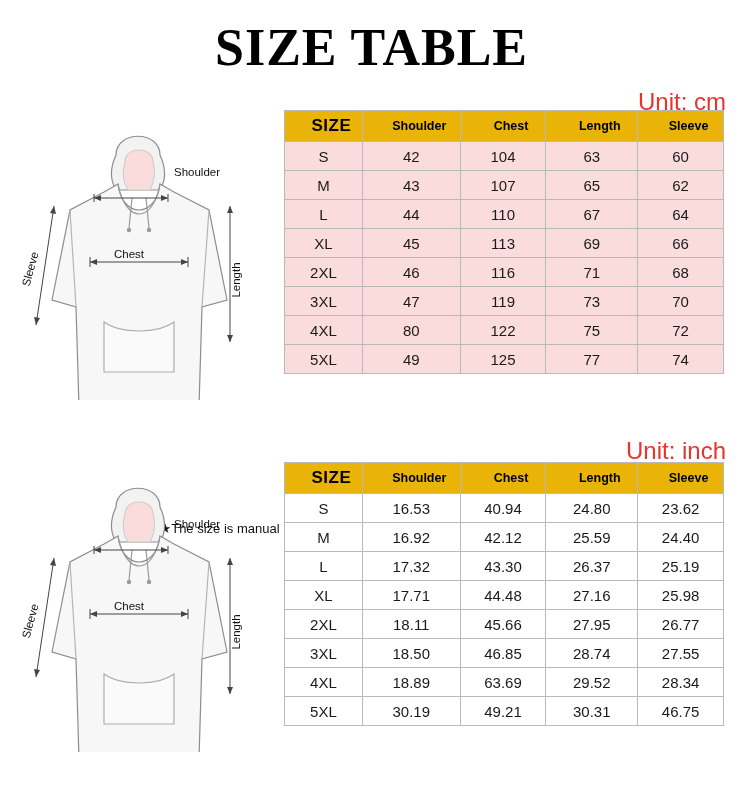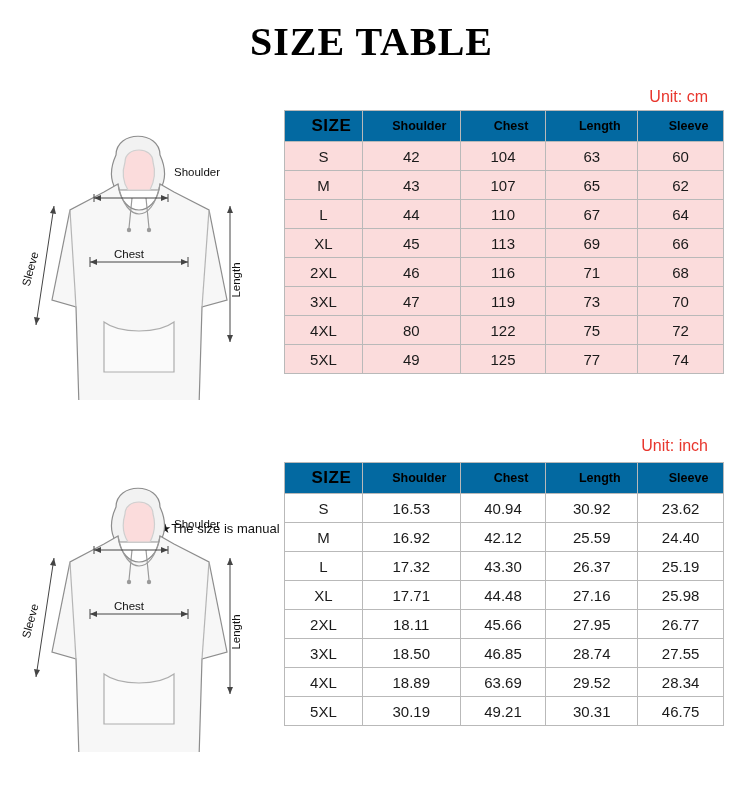--- a/index.html
+++ b/index.html
@@ -11,30 +11,30 @@
     width: 743px;
     height: 800px;
     position: relative;
     font-family: "Liberation Sans", sans-serif;
     color: #1a1a1a;
     overflow: hidden;
   }
   .page-title {
     text-align: center;
     font-family: "Liberation Serif", serif;
-    font-size: 40px;
+    font-size: 52px;
     font-weight: bold;
     letter-spacing: 1px;
     margin: 18px 0 0 0;
     color: #000;
   }
   .unit-label {
     position: absolute;
-    right: 35px;
-    font-size: 16px;
+    right: 17px;
+    font-size: 24px;
     color: #e8352c;
     font-family: "Liberation Sans", sans-serif;
   }
   #unit-cm { top: 88px; }
   #unit-inch { top: 437px; }
 
   .block {
     position: absolute;
     left: 0;
     width: 743px;
@@ -60,21 +60,21 @@
   }
   table.size-table th,
   table.size-table td {
     border: 1px solid #b9b9b9;
     text-align: center;
     padding: 0;
     height: 28px;
     font-weight: normal;
   }
   table.size-table thead th {
-    background: #0369a1;
+    background: #eab308;
     font-size: 13px;
     font-weight: bold;
     color: #000;
     height: 30px;
     padding-left: 16px;
   }
   table.size-table thead th.size-col {
     font-size: 17px;
     letter-spacing: .5px;
   }
@@ -314,21 +314,21 @@
         <th>Chest</th>
         <th>Length</th>
         <th>Sleeve</th>
       </tr>
     </thead>
     <tbody>
       <tr>
         <td>S</td>
         <td>16.53</td>
         <td>40.94</td>
-        <td>30.92</td>
+        <td>24.80</td>
         <td>23.62</td>
       </tr>
       <tr>
         <td>M</td>
         <td>16.92</td>
         <td>42.12</td>
         <td>25.59</td>
         <td>24.40</td>
       </tr>
       <tr>

